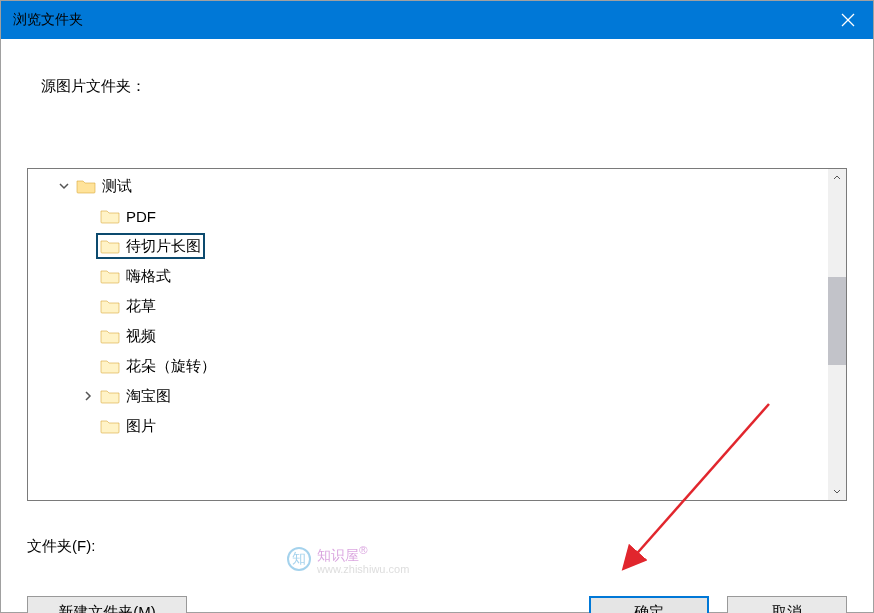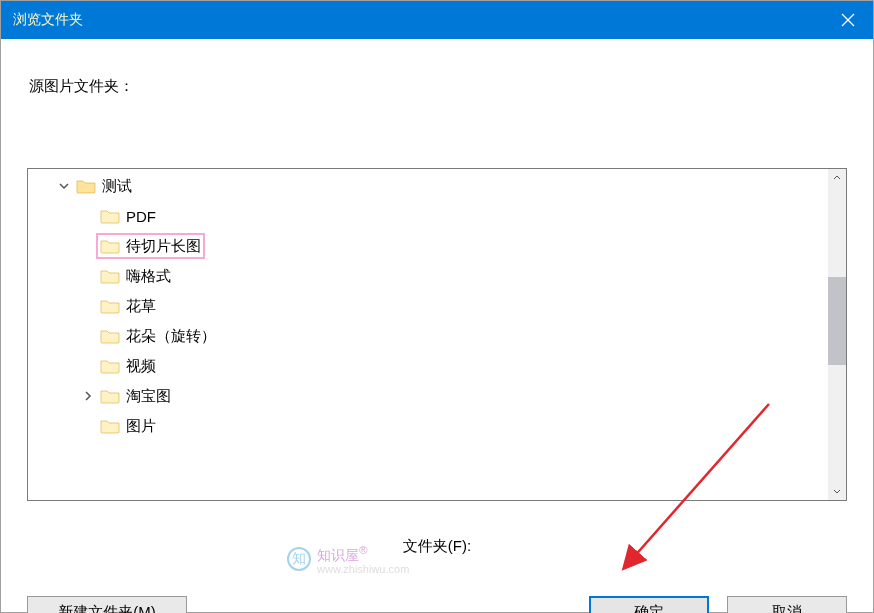--- a/index.html
+++ b/index.html
@@ -1,36 +1,36 @@
 <!DOCTYPE html>
 <html><head>
 <meta charset="utf-8">
 <style>
 * { box-sizing: border-box; margin: 0; padding: 0; font-family: "Microsoft YaHei", "Segoe UI", sans-serif; }
 body { background: #fff; }
 .window { width: 874px; height: 613px; border: 1px solid #a0a0a0; position: relative; background: #fff; }
-.titlebar { height: 38px; background: #0078d7; color: #fef9c3; display: flex; align-items: center; padding-left: 12px; font-size: 14px; }
+.titlebar { height: 38px; background: #0078d7; color: #000000; display: flex; align-items: center; padding-left: 12px; font-size: 14px; }
 .titlebar-title { flex: 1; }
 .close-btn { width: 50px; height: 38px; display: flex; align-items: center; justify-content: center; cursor: pointer; }
 .close-btn svg { stroke: #fff; stroke-width: 1.3; }
 .content { padding: 20px 26px 18px 26px; position: relative; height: calc(100% - 38px); }
-.label-src { font-size: 15px; margin: 18px 0 0 2px; }
+.label-src { font-size: 15px; margin: 18px 0 0 14px; }
 .tree-wrap { margin-top: 72px; border: 1px solid #7a7a7a; height: 333px; position: relative; display: flex; }
 .tree { flex: 1; overflow: hidden; padding: 2px 0; }
 .tree-row { display: flex; align-items: center; height: 30px; font-size: 15px; padding-left: 8px; }
 .expander { width: 16px; height: 16px; display: flex; align-items: center; justify-content: center; margin-right: 4px; }
 .expander svg { stroke: #555; stroke-width: 1.5; fill: none; }
 .folder-icon { width: 20px; height: 16px; margin-right: 6px; display: inline-flex; align-items: center; }
 .folder-icon svg { width: 20px; height: 16px; }
-.sel-box { border: 2px solid #f9a8d4; padding: 0 2px; height: 26px; display: inline-flex; align-items: center; }
+.sel-box { border: 2px solid #0c4a6e; padding: 0 2px; height: 26px; display: inline-flex; align-items: center; }
 .scrollbar { width: 18px; background: #f0f0f0; position: relative; display: flex; flex-direction: column; }
 .sb-btn { height: 18px; background: #f0f0f0; display: flex; align-items: center; justify-content: center; }
 .sb-track { flex: 1; position: relative; }
 .sb-thumb { position: absolute; left: 0; right: 0; top: 90px; height: 88px; background: #c2c3c9; }
-.path-row { display: flex; align-items: center; margin-top: 36px; gap: 32px; flex-direction: column; }
+.path-row { display: flex; align-items: center; margin-top: 36px; gap: 32px; }
 .path-label { font-size: 15px; }
 .path-input { flex: 1; height: 30px; border: 1px solid #7a7a7a; padding: 0 8px; font-size: 15px; outline: none; }
 .btn-row { display: flex; align-items: center; margin-top: 40px; gap: 18px; }
 .btn-row-spacer { flex: 1; }
 .btn { height: 32px; padding: 4px 26px; min-width: 120px; border: 1px solid #999; background: #e9e9e9; font-size: 15px; cursor: pointer; }
 .btn-primary { border: 2px solid #0078d7; background:#e5e5e5; }
 .btn-new { min-width: 160px; }
 .btn u { text-decoration: underline; }
 .arrow-annot { position: absolute; pointer-events: none; }
 .watermark { position: absolute; left: 286px; top: 542px; display: flex; align-items: center; opacity: 0.4; pointer-events:none; }
@@ -103,29 +103,29 @@
               </svg>
             </span>
           <span>花草</span>
         </div>
         <div class="tree-row" style="padding-left:72px;">
           <span class="folder-icon">
               <svg viewBox="0 0 20 16">
                 <path fill="#fff3c6" stroke="#d9a93a" stroke-width="0.6" d="M1 3h6l2 2h10v9a1 1 0 0 1-1 1H2a1 1 0 0 1-1-1z"></path>
               </svg>
             </span>
-          <span>花朵（旋转）</span>
+          <span>视频</span>
         </div>
         <div class="tree-row" style="padding-left:72px;">
           <span class="folder-icon">
               <svg viewBox="0 0 20 16">
                 <path fill="#fff3c6" stroke="#d9a93a" stroke-width="0.6" d="M1 3h6l2 2h10v9a1 1 0 0 1-1 1H2a1 1 0 0 1-1-1z"></path>
               </svg>
             </span>
-          <span>视频</span>
+          <span>花朵（旋转）</span>
         </div>
         <div class="tree-row" style="padding-left:52px;">
           <span class="expander">
               <svg width="10" height="10" viewBox="0 0 10 10">
                 <polyline points="3,1 7,5 3,9"></polyline>
               </svg>
             </span>
           <span class="folder-icon">
               <svg viewBox="0 0 20 16">
                 <path fill="#fff3c6" stroke="#d9a93a" stroke-width="0.6" d="M1 3h6l2 2h10v9a1 1 0 0 1-1 1H2a1 1 0 0 1-1-1z"></path>

